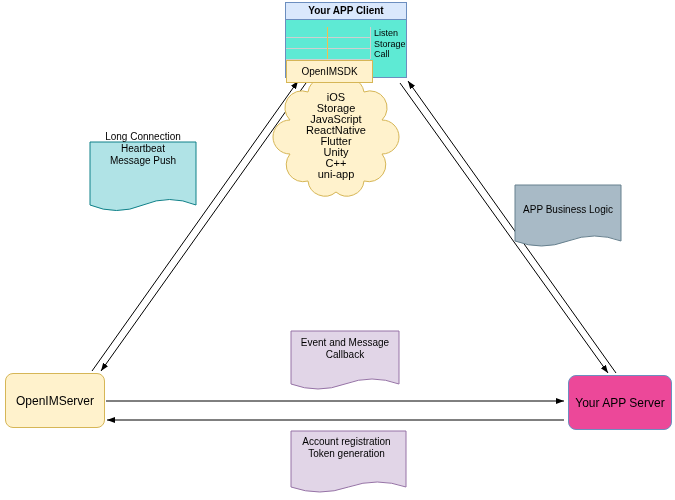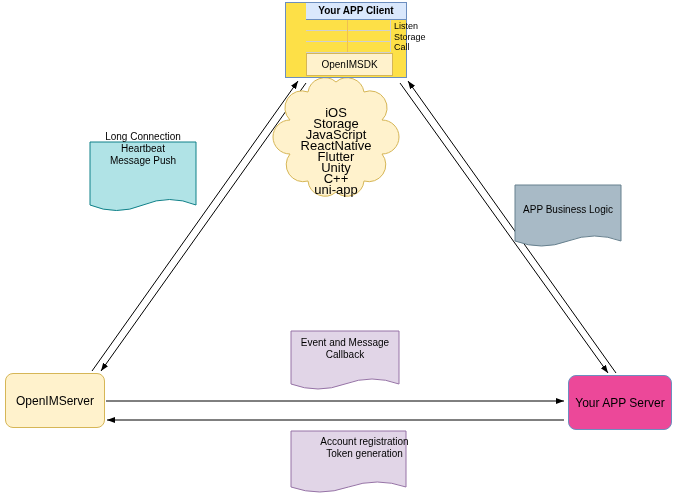--- a/index.html
+++ b/index.html
@@ -4,47 +4,47 @@
 <style>
   html,body{margin:0;padding:0;background:#ffffff;}
   .canvas{
     position:relative;width:675px;height:500px;background:#ffffff;overflow:hidden;
     font-family:"Liberation Sans",sans-serif;color:#000;
   }
   .layer{position:absolute;left:0;top:0;}
   
   .client{
     position:absolute;left:285px;top:2px;width:122px;height:76px;
-    background:#fde047;border:1px solid #6c8ebf;box-sizing:border-box;padding-left:20px;
+    background:#5eead4;border:1px solid #6c8ebf;box-sizing:border-box;
   }
   .client-header{
     height:16px;line-height:16px;text-align:center;font-size:10px;font-weight:bold;
     background:#dae8fc;border-bottom:1px solid #6c8ebf;
   }
-  .client-body{position:relative;height:58px;}
+  .client-body{position:relative;height:58px;margin-top:7px;}
   .row-lines{position:absolute;left:0;top:0;width:84px;}
   .row{height:10px;border-bottom:1px solid #cfcfcf;}
   .vert-orange{position:absolute;left:41px;top:0;height:32px;width:0;border-left:1px solid #f0c050;}
   .vert-gray{position:absolute;left:84px;top:0;height:32px;width:0;border-left:1px solid #cfcfcf;}
   .iface-labels{position:absolute;left:88px;top:1px;font-size:9px;line-height:10.5px;white-space:nowrap;}
   .sdk-box{
     position:absolute;left:0;top:33px;width:87px;height:23px;
     background:#fff2cc;border:1px solid #d6b656;box-sizing:border-box;
     display:flex;align-items:center;justify-content:center;font-size:10px;
   }
   
   .node{
     position:absolute;box-sizing:border-box;border-radius:8px;
     display:flex;align-items:center;justify-content:center;font-size:12px;text-align:center;
   }
   .openim-server{left:5px;top:373px;width:100px;height:55px;background:#fff2cc;border:1px solid #d6b656;}
   .app-server{left:568px;top:375px;width:104px;height:55px;background:#ec4899;border:1px solid #6c8ebf;}
   
   .note-text{position:absolute;font-size:10px;line-height:12px;text-align:center;}
-  .cloud-text{position:absolute;left:288px;top:107px;width:96px;font-size:13px;line-height:11px;text-align:center;}
+  .cloud-text{position:absolute;left:288px;top:92px;width:96px;font-size:11px;line-height:11px;text-align:center;}
 </style>
 </head>
 <body>
 
 <div class="canvas">
 
   <svg class="layer" width="675" height="500" viewBox="0 0 675 500">
     <defs>
       <marker id="arrow" markerWidth="10" markerHeight="8" refX="8" refY="3" orient="auto" markerUnits="userSpaceOnUse">
         <path d="M0,0 L8,3 L0,6 Z" fill="#000"></path>
@@ -107,21 +107,21 @@
 
   <div class="note-text" style="left:515px;top:204px;width:106px;">
     <div>APP Business Logic</div>
   </div>
 
   <div class="note-text" style="left:291px;top:337px;width:108px;">
     <div>Event and Message</div>
     <div>Callback</div>
   </div>
 
-  <div class="note-text" style="left:307px;top:436px;width:115px;">
+  <div class="note-text" style="left:289px;top:436px;width:115px;">
     <div>Account registration</div>
     <div>Token generation</div>
   </div>
 
   <div class="node openim-server">OpenIMServer</div>
   <div class="node app-server">Your APP Server</div>
 
 </div>
 
 </body></html>

